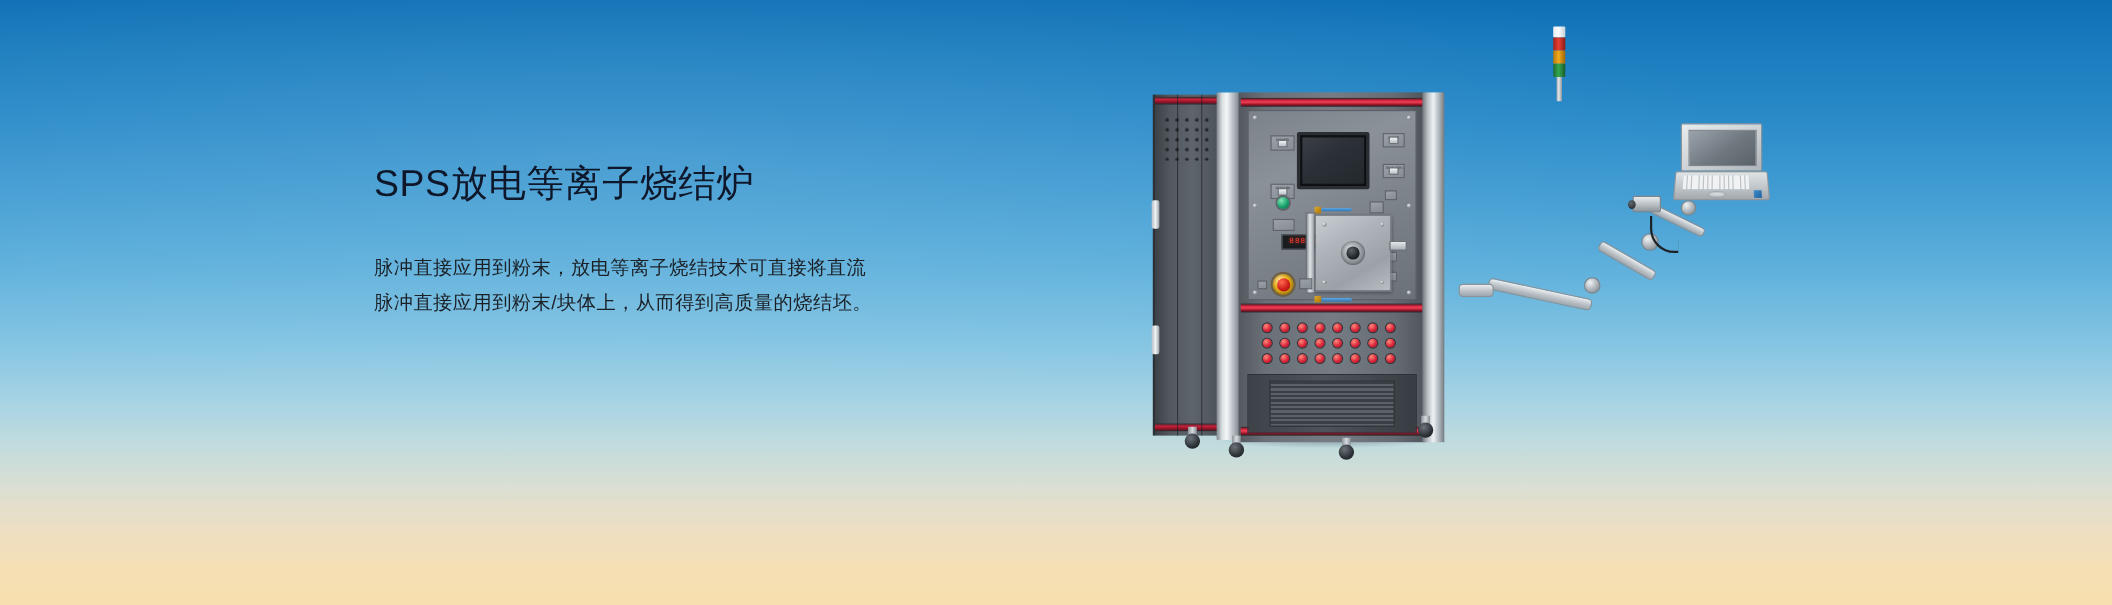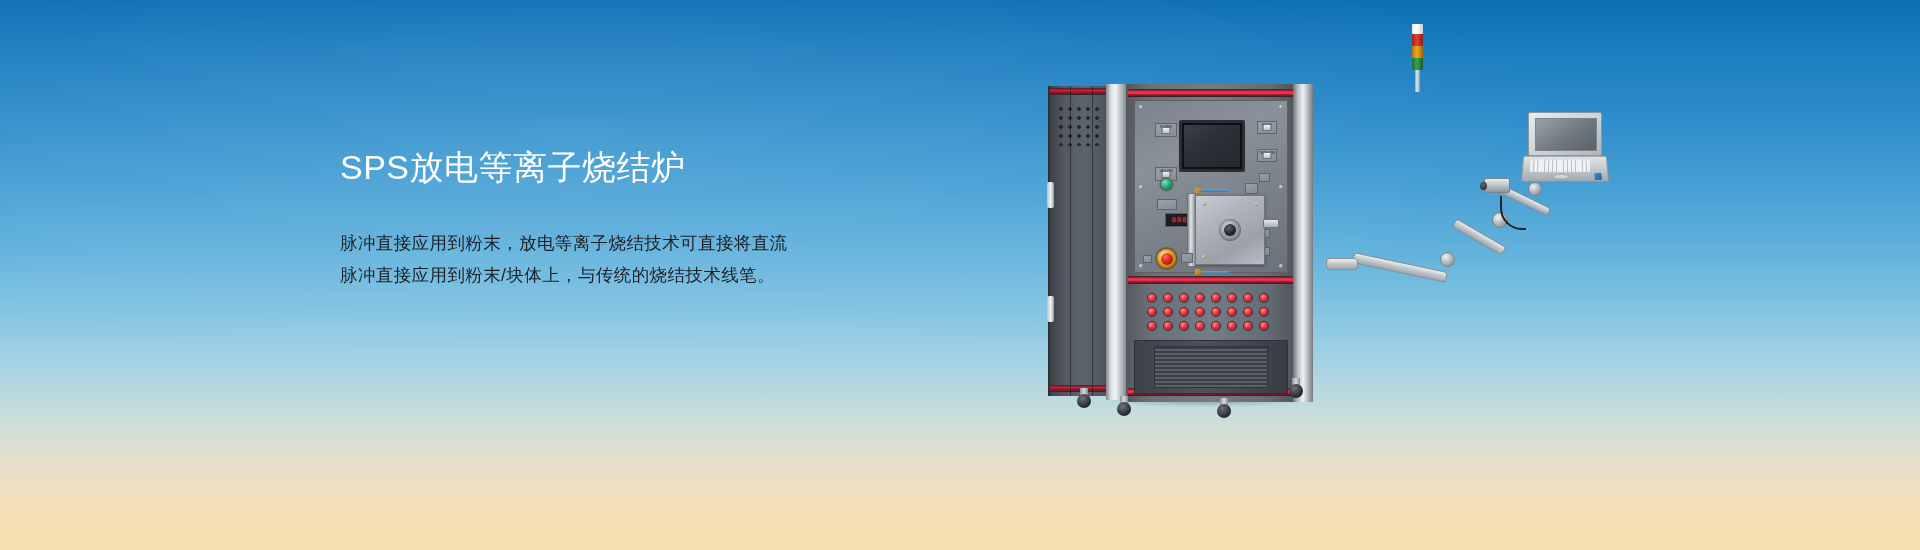--- a/index.html
+++ b/index.html
@@ -43,21 +43,21 @@
   
   .copy {
     position:absolute;
     left:340px;
     top:145px;
     width:560px;
   }
   .headline {
     font-size:34px;
     line-height:44px;
-    color:#ffffff;
+    color:#0f172a;
     font-weight:400;
     letter-spacing:0.5px;
     white-space:nowrap;
   }
   .subcopy {
     margin-top:38px;
     font-size:17.5px;
     line-height:32px;
     color:#1b2026;
     font-weight:400;
@@ -360,21 +360,21 @@
 
 <div id="banner">
 
   <div class="bg-gradient"></div>
   <div class="bg-vignette"></div>
 
   <div class="copy">
     <div class="headline">SPS放电等离子烧结炉</div>
     <div class="subcopy">
       <span class="ln">脉冲直接应用到粉末，放电等离子烧结技术可直接将直流</span>
-      <span class="ln">脉冲直接应用到粉末/块体上，与传统的烧结技术线笔。</span>
+      <span class="ln">脉冲直接应用到粉末/块体上，从而得到高质量的烧结坯。</span>
     </div>
   </div>
 
   <div class="machine-scene">
 
     <div class="floor-shadow"></div>
 
     <div class="tower">
       <div class="seg s-white"></div>
       <div class="seg s-red"></div>

